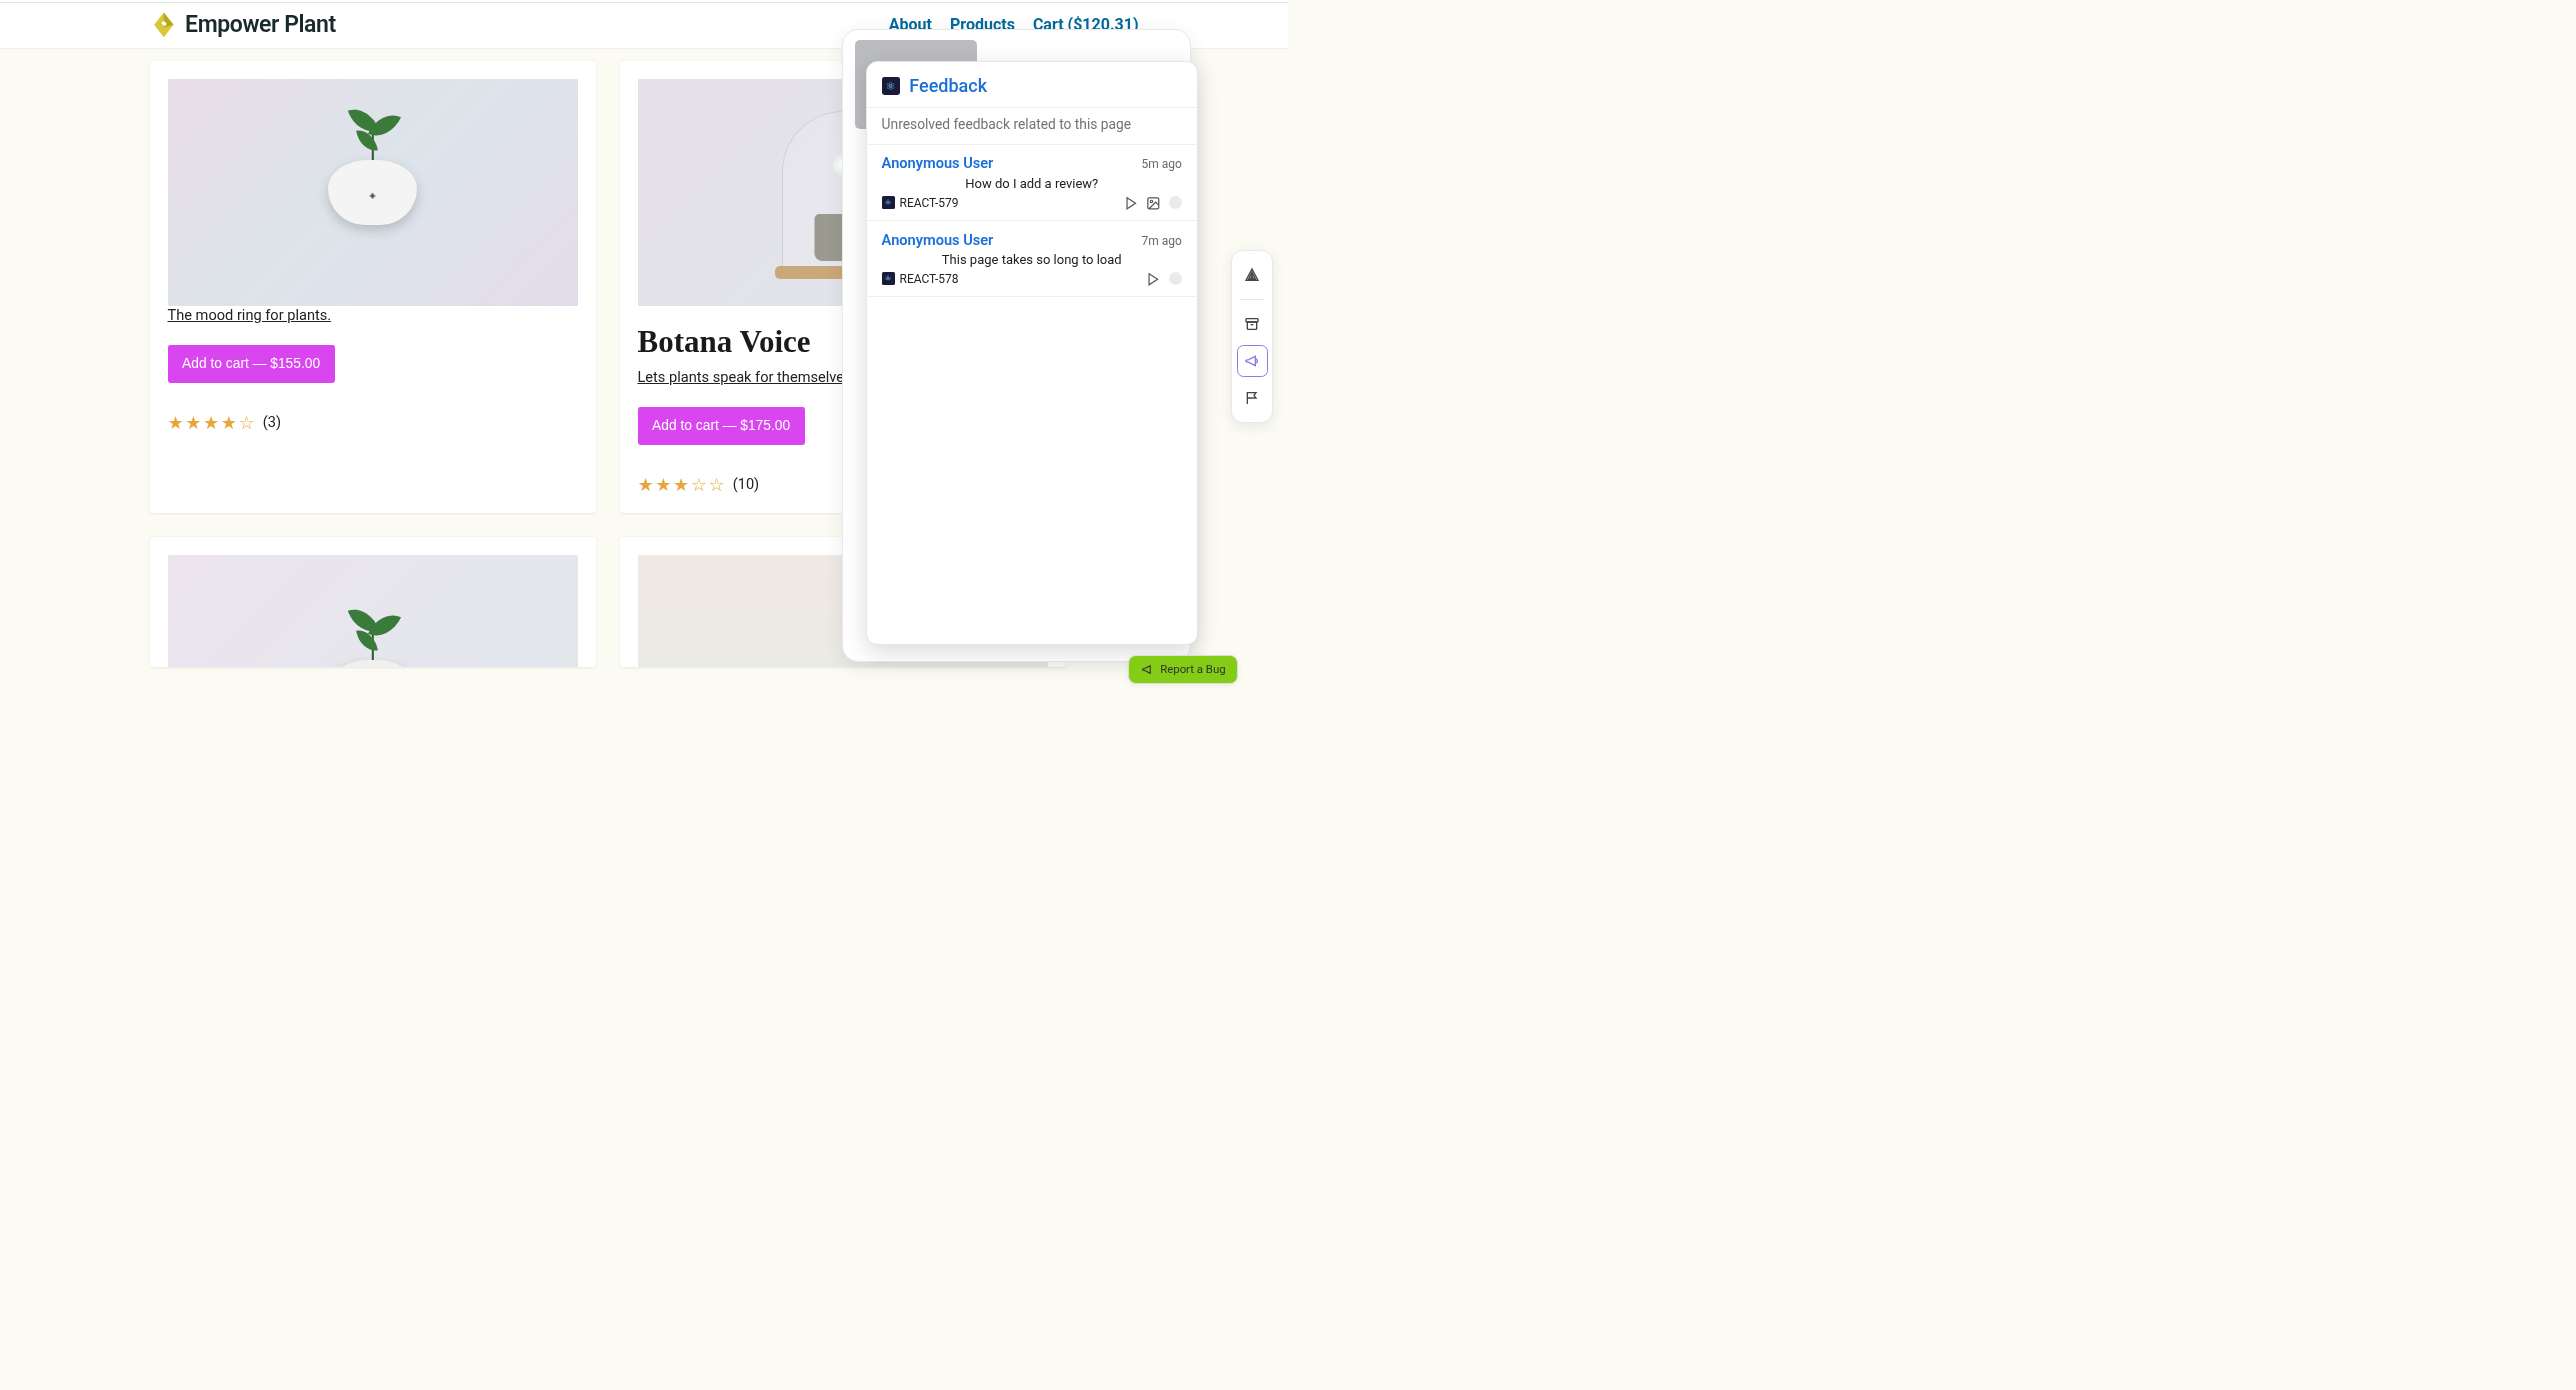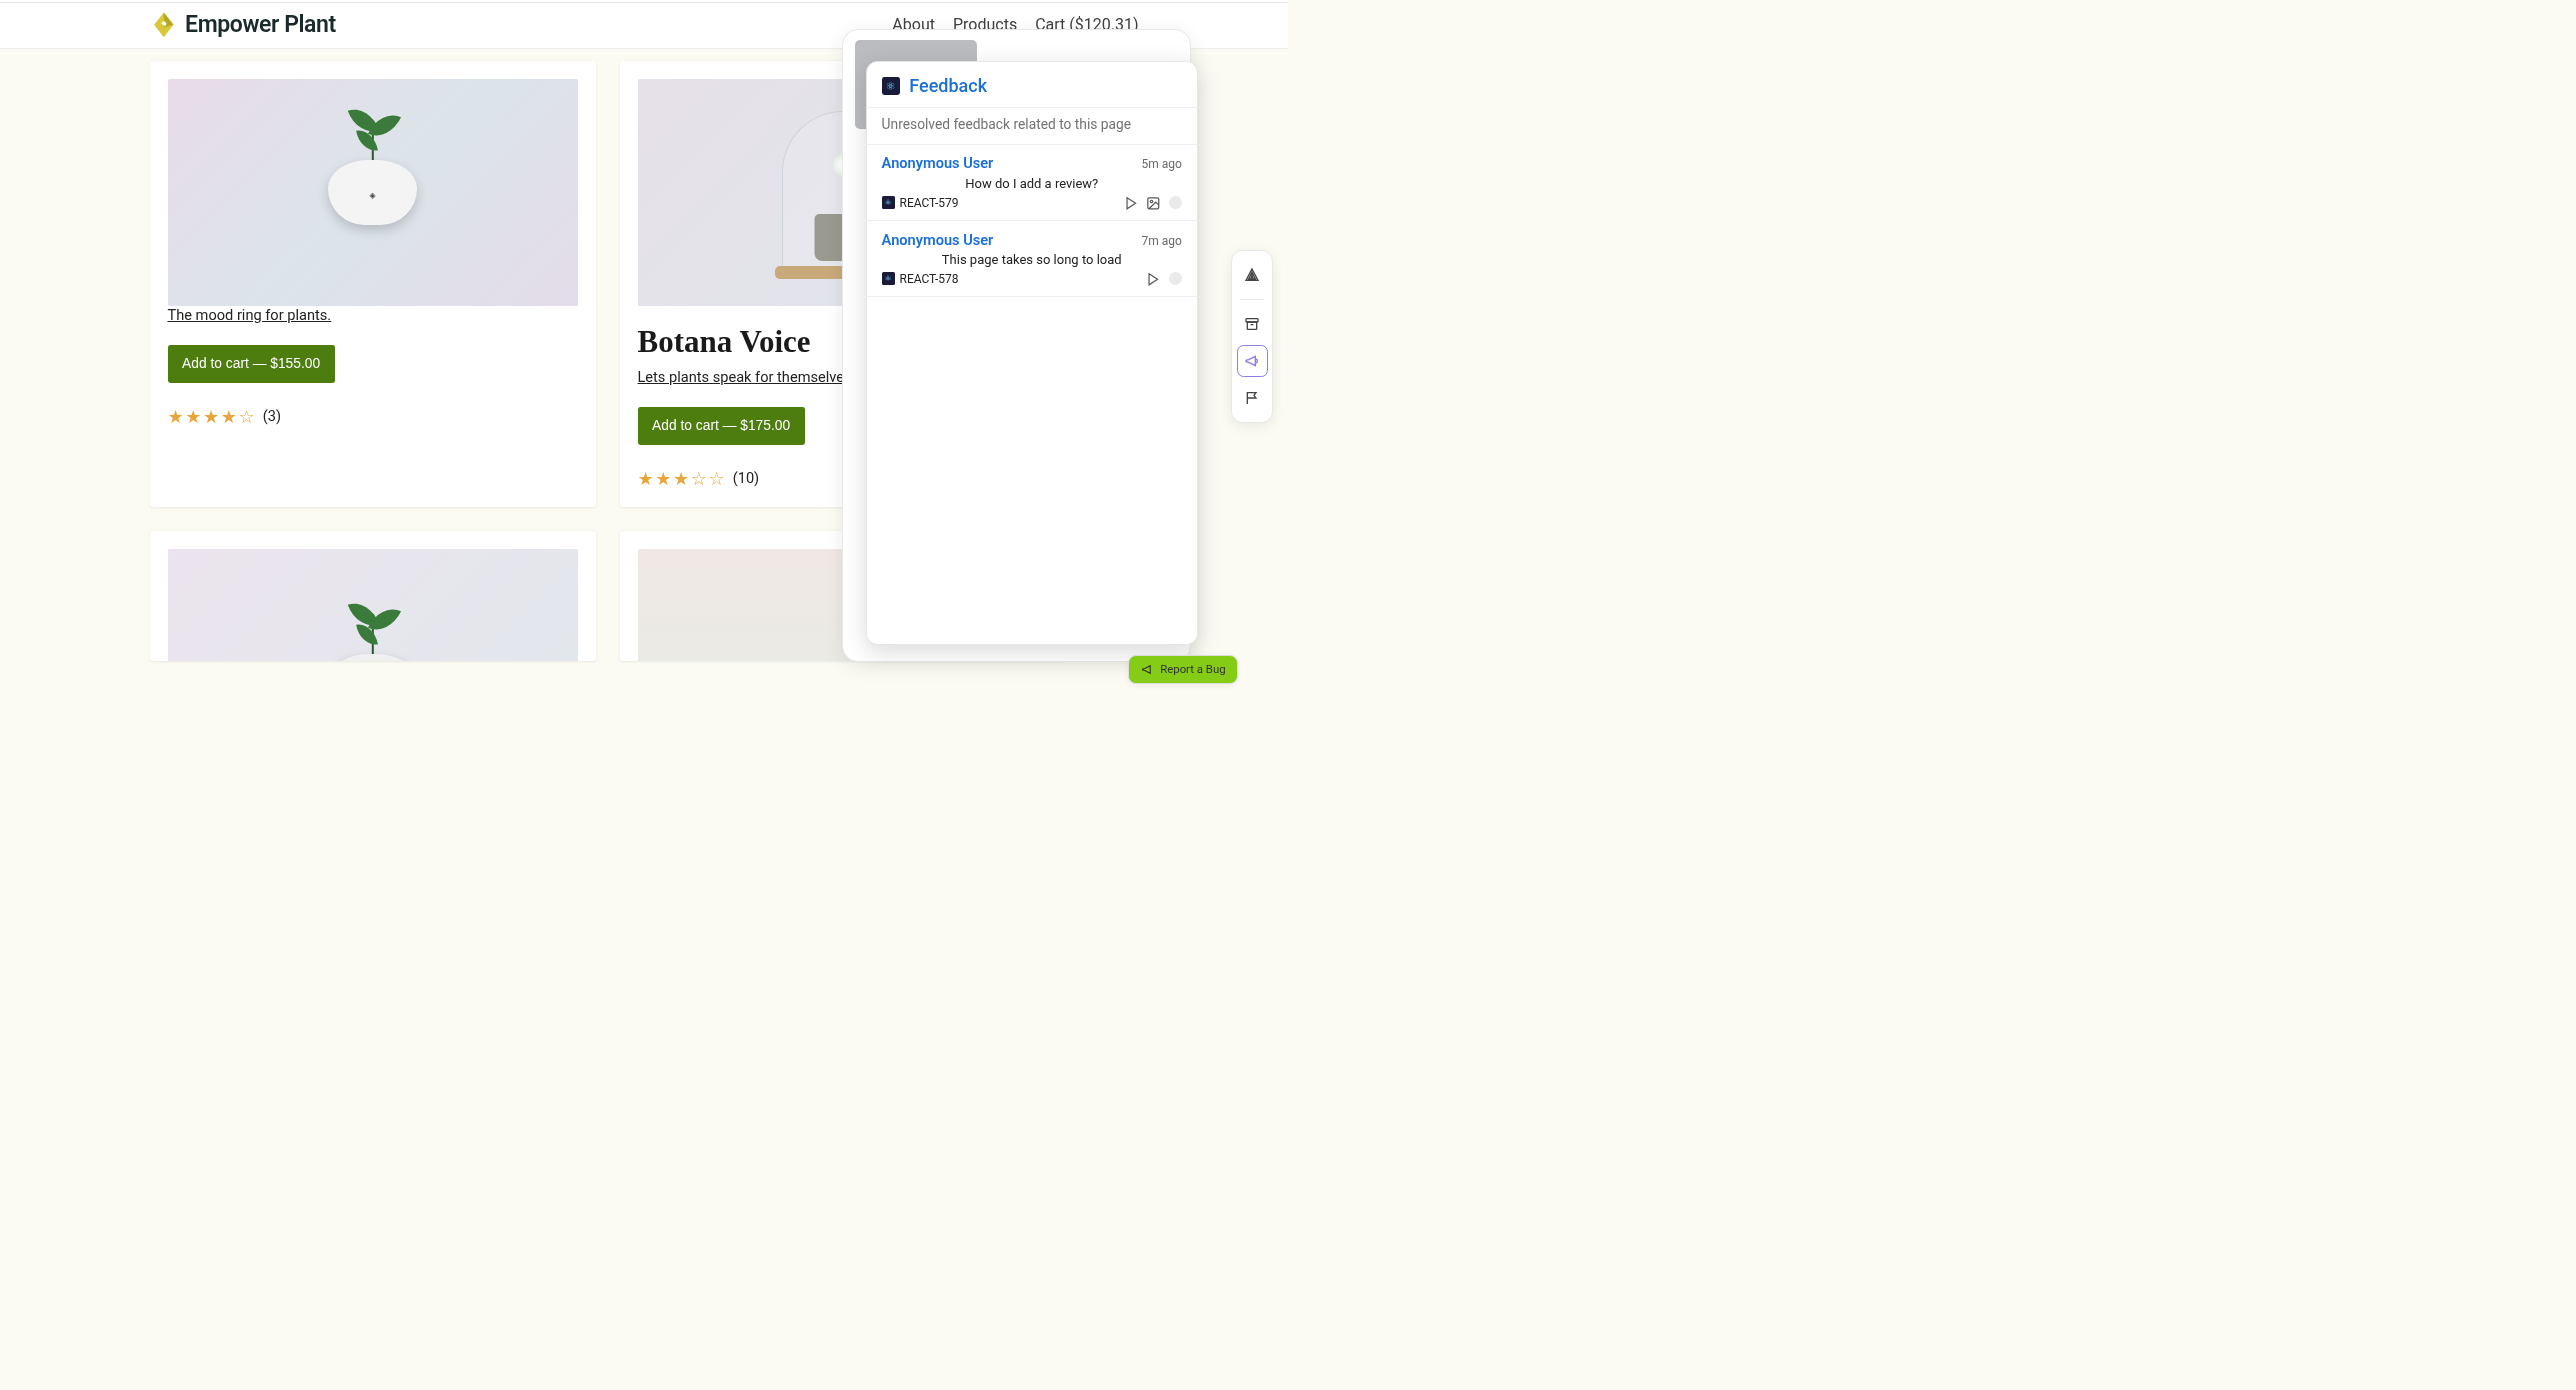--- a/index.html
+++ b/index.html
@@ -44,22 +44,23 @@
   color: #1a2a2a;
   letter-spacing: -0.4px;
 }
 .nav {
   display: flex;
   align-items: center;
   gap: 18px;
 }
 .nav a {
   font-size: 16px;
-  color: #404040;
+  color: #0369a1;
   text-decoration: none;
+  font-weight: bold;
 }
 .main {
   padding: 11.4px 41px 0;
   max-width: 1071px;
   margin: 0 auto;
 }
 .grid {
   display: grid;
   grid-template-columns: repeat(2, 446px);
   gap: 24px;
@@ -104,28 +105,28 @@
   color: #1a1a1a;
   margin: 18px 0 8px;
 }
 .card-desc {
   font-size: 14.6px;
   color: #222;
   margin-bottom: 21px;
   text-decoration: underline;
 }
 .add-btn {
-  background: #4d7c0f;
+  background: #d946ef;
   color: #fff;
   border: none;
   padding: 11.4px 14.6px;
   font-size: 13.8px;
   border-radius: 2.4px;
   cursor: pointer;
-  margin-bottom: 23px;
+  margin-bottom: 29px;
   display:inline-block;
 }
 .rating { display:flex; align-items:center; gap:6.5px; }
 .stars { color:#e8a63a; font-size:18px; letter-spacing:1.6px; }
 .star-empty { color:#e8a63a; }
 .rating-count { font-size:14.6px; color:#222; }
 
 
 .panel-stack {
   position:absolute;

